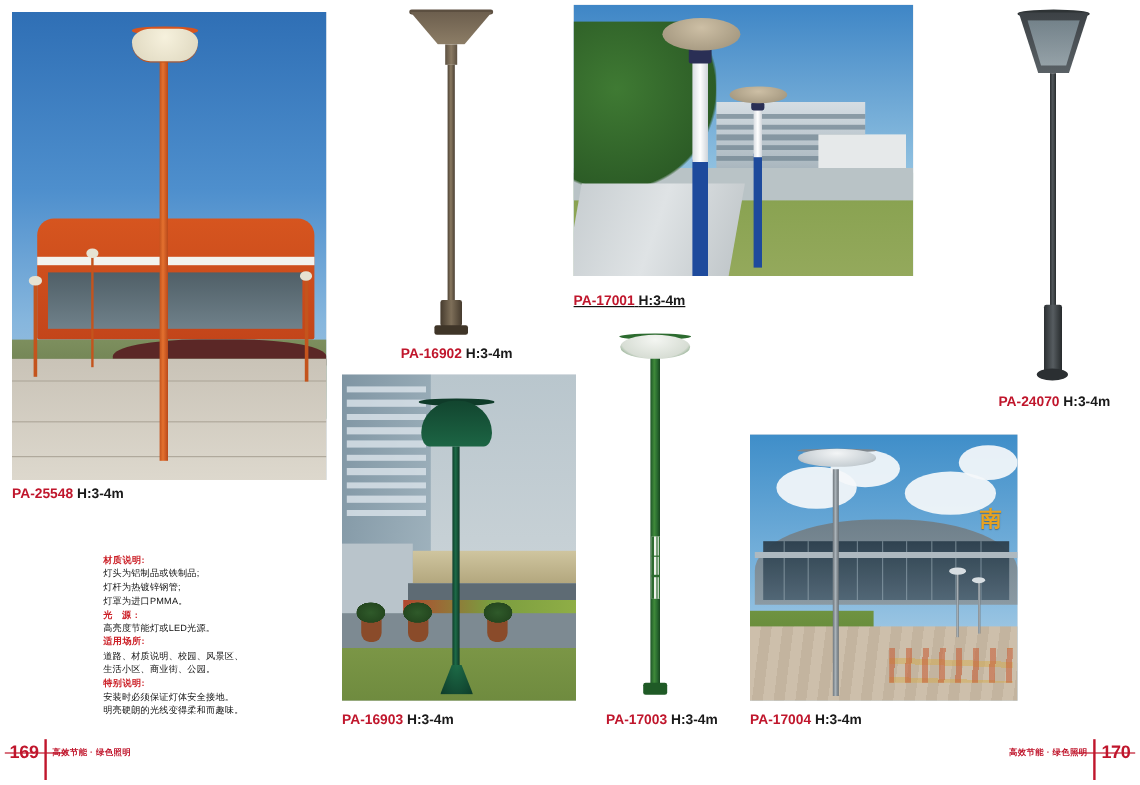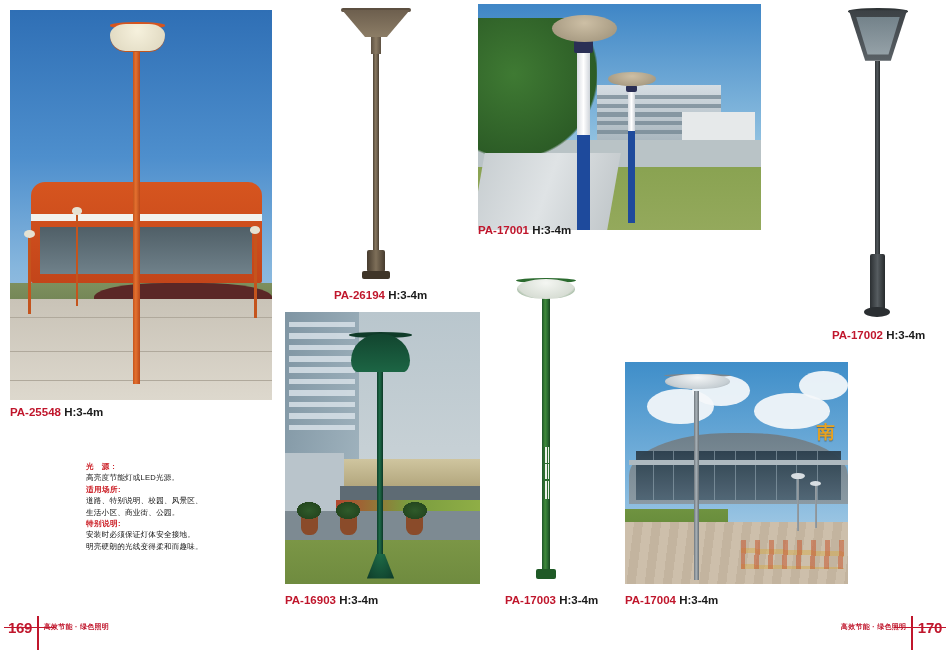--- a/index.html
+++ b/index.html
@@ -206,47 +206,53 @@
       <div class="head1"></div>
     </div>
   </div>
   <div class="label" style="left:10px;top:406px;">
     <span class="code">PA-25548</span>
     <span class="dim">H:3-4m</span>
   </div>
 
   <div class="spec">
     <div>
+      <div class="hd">材质说明:</div>
+      <div class="ln">灯头为铝制品或铁制品;</div>
+      <div class="ln">灯杆为热镀锌钢管;</div>
+      <div class="ln">灯罩为进口PMMA。</div>
+    </div>
+    <div>
       <div class="hd sp">光    源:</div>
       <div class="ln">高亮度节能灯或LED光源。</div>
     </div>
     <div>
       <div class="hd">适用场所:</div>
-      <div class="ln">道路、特别说明、校园、风景区、</div>
+      <div class="ln">道路、材质说明、校园、风景区、</div>
       <div class="ln">生活小区、商业街、公园。</div>
     </div>
     <div>
       <div class="hd">特别说明:</div>
       <div class="ln">安装时必须保证灯体安全接地。</div>
       <div class="ln">明亮硬朗的光线变得柔和而趣味。</div>
     </div>
   </div>
 
   <div class="photo" style="left:332px;top:4px;width:88px;height:276px;background:#fff;">
     <div class="photo-inner wbg">
       <div class="b2-rim"></div>
       <div class="b2-shade"></div>
       <div class="b2-neck"></div>
       <div class="b2-pole"></div>
       <div class="b2-base"></div>
       <div class="b2-foot"></div>
     </div>
   </div>
   <div class="label" style="left:334px;top:289px;">
-    <span class="code">PA-26194</span>
+    <span class="code">PA-16902</span>
     <span class="dim">H:3-4m</span>
   </div>
 
   <div class="photo" style="left:478px;top:4px;width:283px;height:226px;">
     <div class="photo-inner">
       <div class="sky3"></div>
       <div class="bld3">
         <div class="rowl" style="top:18%"></div>
           <div class="rowl" style="top:34%"></div>
         <div class="rowl" style="top:50%"></div>
@@ -263,37 +269,37 @@
       <div class="p3mid" style="left:53%;top:39%;width:2.6%;height:17%;"></div>
       <div class="p3cap" style="left:52.4%;top:36%;width:3.8%;height:3%;"></div>
       <div class="p3disc" style="left:46%;top:30%;width:17%;height:6.5%;"></div>
 
       <div class="p3post" style="left:35%;top:57%;width:4.6%;height:43%;"></div>
       <div class="p3mid" style="left:35%;top:21%;width:4.6%;height:37%;"></div>
       <div class="p3cap" style="left:34%;top:16%;width:6.6%;height:5.5%;"></div>
       <div class="p3disc" style="left:26%;top:5%;width:23%;height:12%;"></div>
     </div>
   </div>
-  <div class="label" style="left:478px;top:224px;">
+  <div class="label" style="left:478px;top:245px;text-decoration:underline;">
     <span class="code">PA-17001</span>
     <span class="dim">H:3-4m</span>
   </div>
 
   <div class="photo" style="left:826px;top:4px;width:104px;height:316px;background:#fff;">
     <div class="photo-inner wbg">
       <div class="d6rim"></div>
       <div class="d6shade"></div>
       <div class="d6glass"></div>
       <div class="d6pole"></div>
       <div class="d6base"></div>
       <div class="d6foot"></div>
     </div>
   </div>
   <div class="label" style="left:832px;top:329px;">
-    <span class="code">PA-17002</span>
+    <span class="code">PA-24070</span>
     <span class="dim">H:3-4m</span>
   </div>
 
 
   <div class="photo" style="left:285px;top:312px;width:195px;height:272px;">
     <div class="photo-inner">
       <div class="sky4"></div>
       <div class="bld4">
         <div class="wrow" style="top:6%"></div>
           <div class="wrow" style="top:13%"></div>

